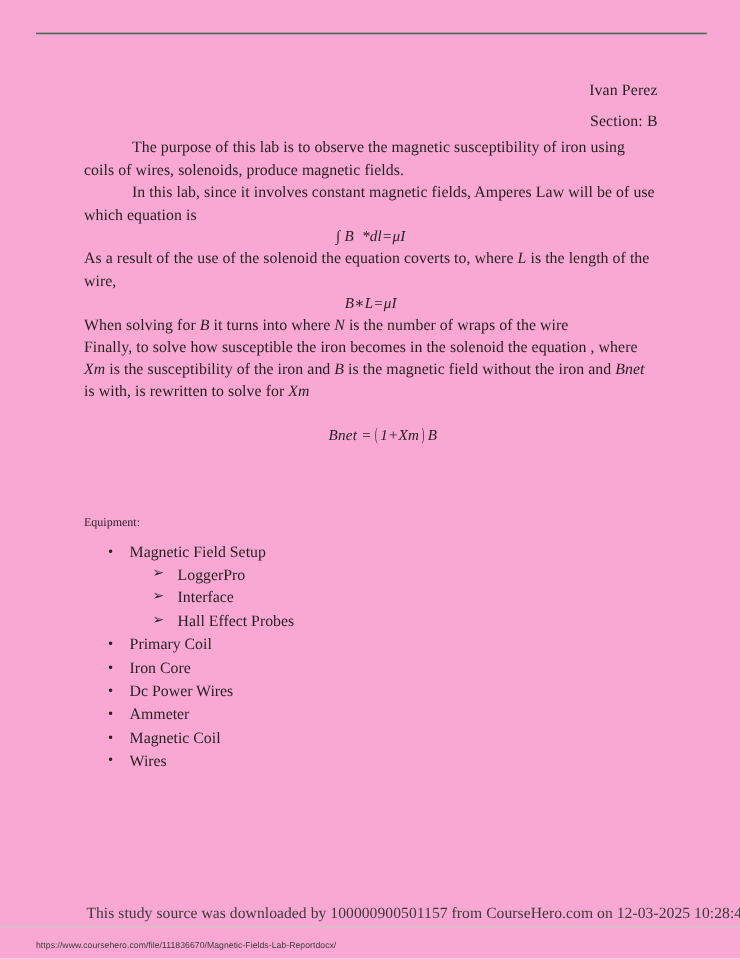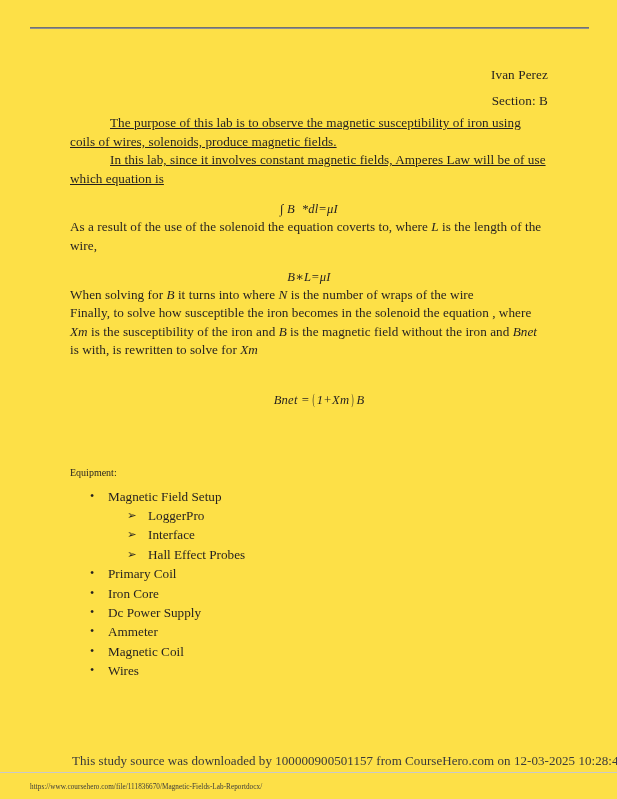--- a/index.html
+++ b/index.html
@@ -13,21 +13,21 @@
     position: relative;
     font-family: "Liberation Serif", "DejaVu Serif", serif;
     color: #231f20;
     overflow: hidden;
   }
 
   
   .page {
     position: absolute;
     inset: 0;
-    background: #fde047;
+    background: #f9a8d4;
   }
 
   .top-rule {
     position: absolute;
     left: 30px;
     top: 27px;
     width: 559px;
     height: 2px;
     background: linear-gradient(to bottom, #8d8d8d 0%, #5c5c5c 45%, #b9b9b9 100%);
   }
@@ -57,34 +57,33 @@
   }
 
   
   p.body {
     font-size: 13.2px;
     line-height: 18.6px;
     margin: 0;
     text-align: left;
     letter-spacing: .05px;
   }
-  p.indent { text-indent: 40px; text-decoration: underline; }
+  p.indent { text-indent: 40px; }
   .gap-lg { margin-top: 30px; }
   .gap-md { margin-top: 17px; }
   .gap-sm { margin-top: 12px; }
 
   i, .it { font-style: italic; }
 
   
   .equation {
     text-align: center;
     font-size: 12.6px;
     font-style: italic;
     line-height: 18px;
-    margin-top: 12px;
     letter-spacing: .2px;
     white-space: pre;
   }
   .paren {
     display: inline-block;
     font-style: normal;
     transform: scaleX(0.42);
     font-size: 15px;
     padding: 0 1px;
   }
@@ -154,21 +153,21 @@
     background: #c9c9c9;
   }
   .footer-url {
     position: absolute;
     left: 30px;
     top: 783px;
     font-size: 7.2px;
     color: #3a3a3a;
     letter-spacing: .05px;
     white-space: nowrap;
-    font-family: Liberation Serif, serif;
+    font-family: Liberation Sans, sans-serif;
   }
 </style>
 </head>
 <body>
 
 <div class="page">
 
   <div class="top-rule"></div>
 
   <div class="content">
@@ -228,21 +227,21 @@
       <li>
         <span class="bullet">•</span>
         <span>Primary Coil</span>
       </li>
       <li>
         <span class="bullet">•</span>
         <span>Iron Core</span>
       </li>
       <li>
         <span class="bullet">•</span>
-        <span>Dc Power Supply</span>
+        <span>Dc Power Wires</span>
       </li>
       <li>
         <span class="bullet">•</span>
         <span>Ammeter</span>
       </li>
       <li>
         <span class="bullet">•</span>
         <span>Magnetic Coil</span>
       </li>
       <li>

